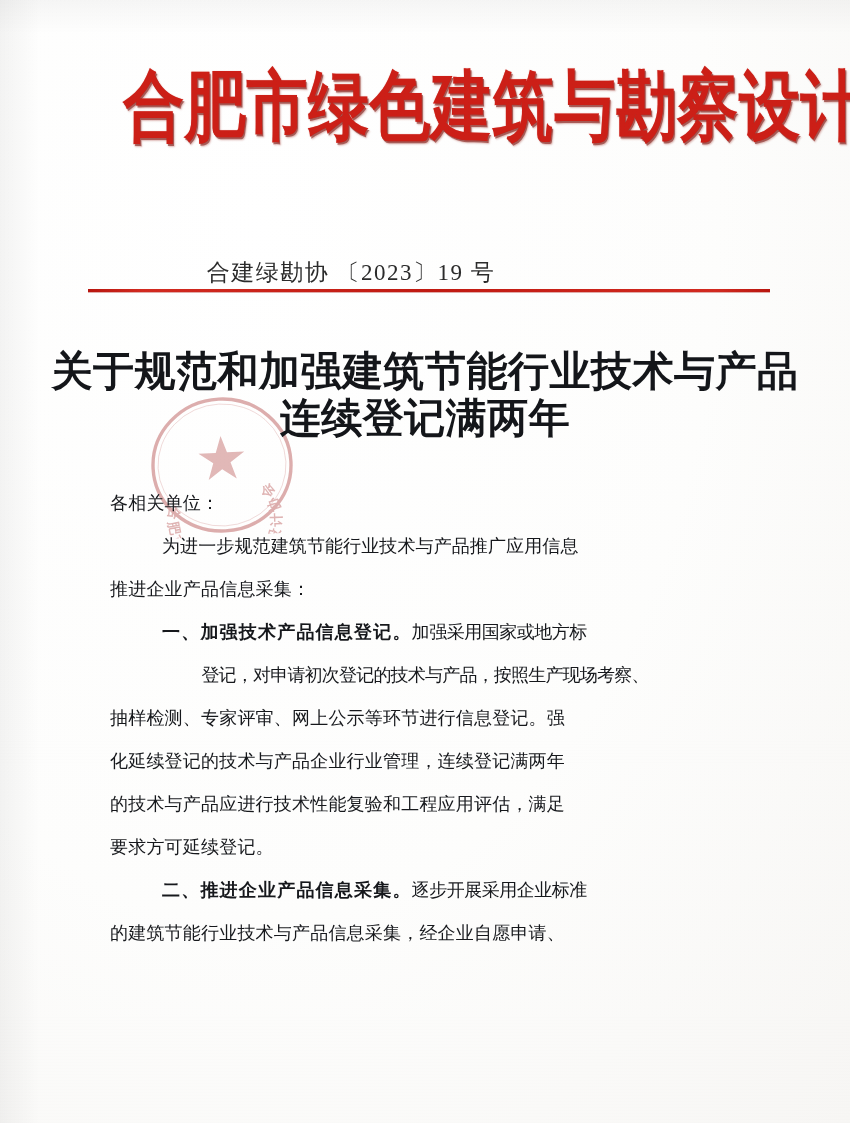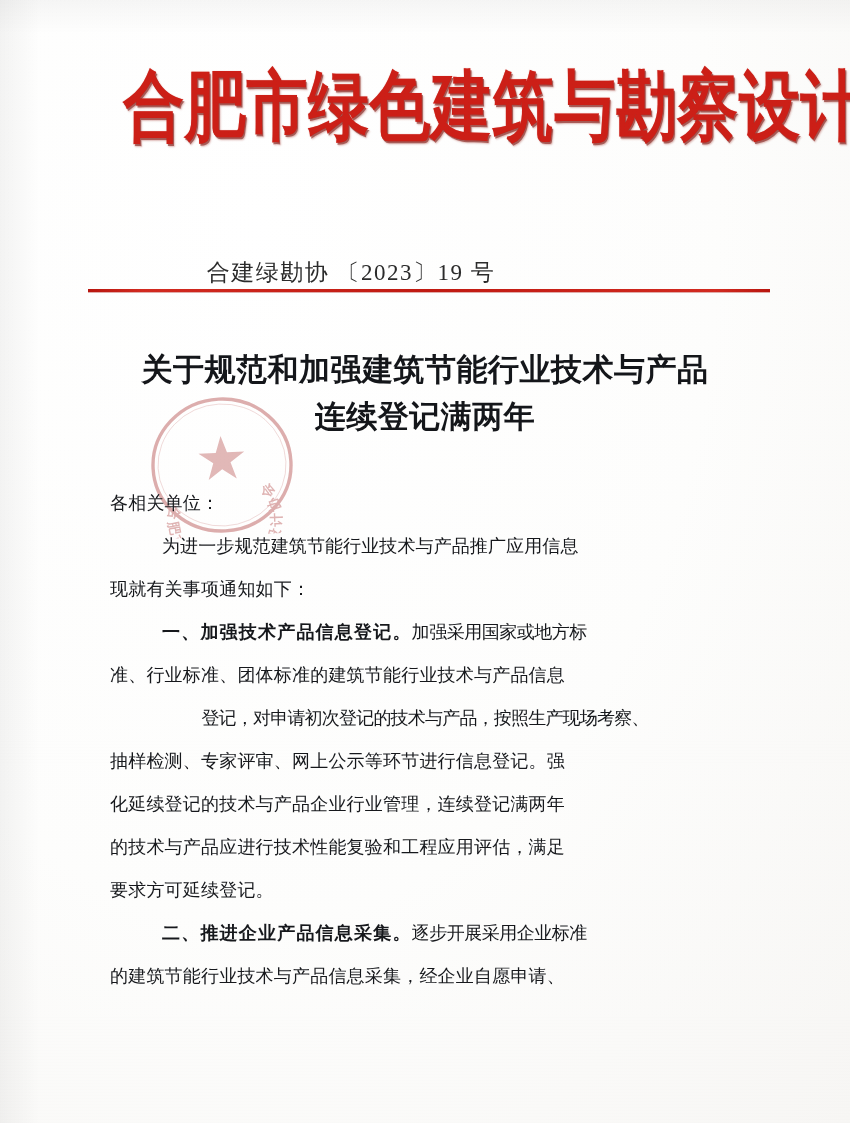--- a/index.html
+++ b/index.html
@@ -111,23 +111,23 @@
   }
   .seal svg { display: block; width: 100%; height: 100%; }
 
   
   .doc-title {
     position: absolute;
     top: 348px;
     left: 0;
     width: 850px;
     text-align: center;
-    font-family: Liberation Mono, monospace;
+    font-family: Liberation Serif, serif;
     font-weight: bold;
-    font-size: 31px;
+    font-size: 41px;
     line-height: 47px;
     color: #14161a;
     letter-spacing: 0.5px;
   }
   .doc-title .tline { display: block; }
 
   
   .body-block {
     position: absolute;
     top: 482px;
@@ -188,23 +188,22 @@
 
   <div class="doc-title">
     <span class="tline">关于规范和加强建筑节能行业技术与产品</span>
     <span class="tline">连续登记满两年</span>
   </div>
 
   <div class="body-block">
     <span class="bline">各相关单位：</span>
     <div id="body-lines">
         <span class="bline indent" style="letter-spacing: 0.11px;"><span class="">为进一步规范建筑节能行业技术与产品推广应用信息</span></span>
-        <span class="bline" style="letter-spacing: 0.2px;"><span class="">现就有关事项通知如下：</span></span>
+        <span class="bline" style="letter-spacing: 0.2px;"><span class="">推进企业产品信息采集：</span></span>
         <span class="bline indent" style="letter-spacing: -0.48px;"><span class="em">一、加强技术产品信息登记。</span><span class="">加强采用国家或地方标</span></span>
-        <span class="bline" style="letter-spacing: 0.2px;"><span class="">准、行业标准、团体标准的建筑节能行业技术与产品信息</span></span>
         <span class="bline" style="letter-spacing: -0.8px; text-align: center;"><span class="">登记，对申请初次登记的技术与产品，按照生产现场考察、</span></span>
         <span class="bline" style="letter-spacing: 0.2px;"><span class="">抽样检测、专家评审、网上公示等环节进行信息登记。强</span></span>
         <span class="bline" style="letter-spacing: 0.2px;"><span class="">化延续登记的技术与产品企业行业管理，连续登记满两年</span></span>
         <span class="bline" style="letter-spacing: 0.2px;"><span class="">的技术与产品应进行技术性能复验和工程应用评估，满足</span></span>
         <span class="bline" style="letter-spacing: 0.2px;"><span class="">要求方可延续登记。</span></span>
         <span class="bline indent" style="letter-spacing: -0.48px;"><span class="em">二、推进企业产品信息采集。</span><span class="">逐步开展采用企业标准</span></span>
         <span class="bline" style="letter-spacing: 0.2px;"><span class="">的建筑节能行业技术与产品信息采集，经企业自愿申请、</span></span>
       </div>
   </div>
 

